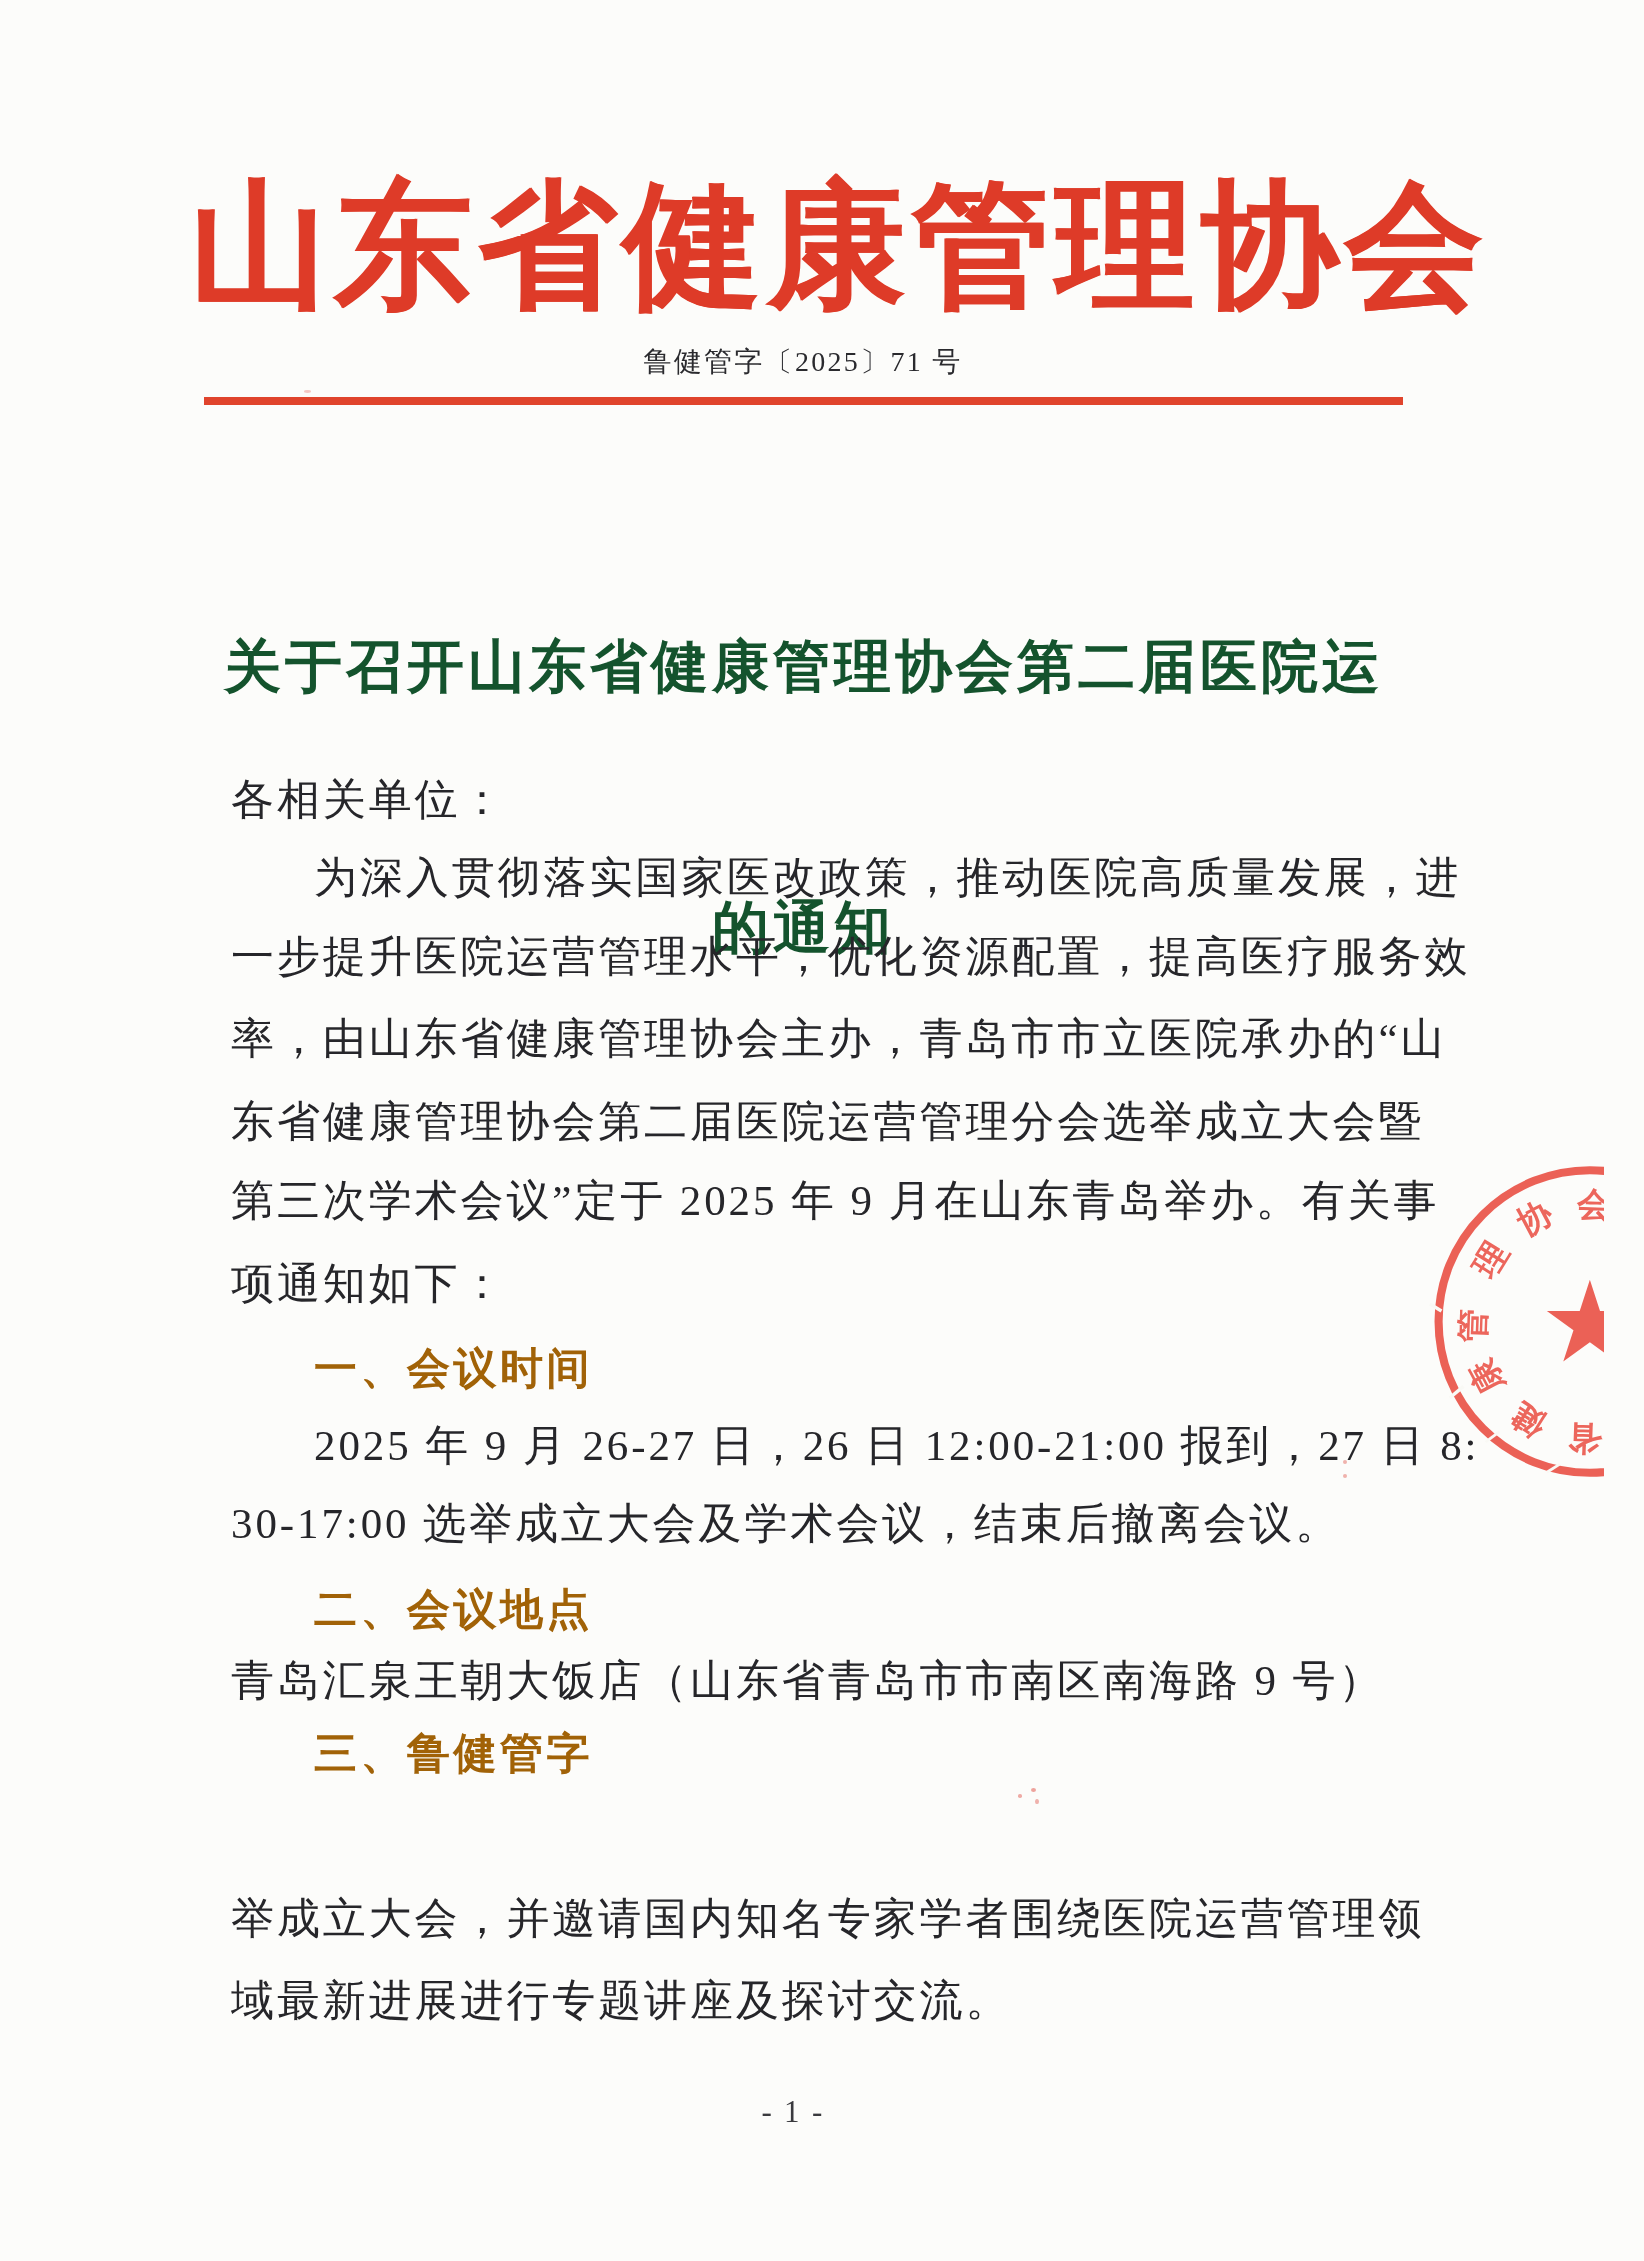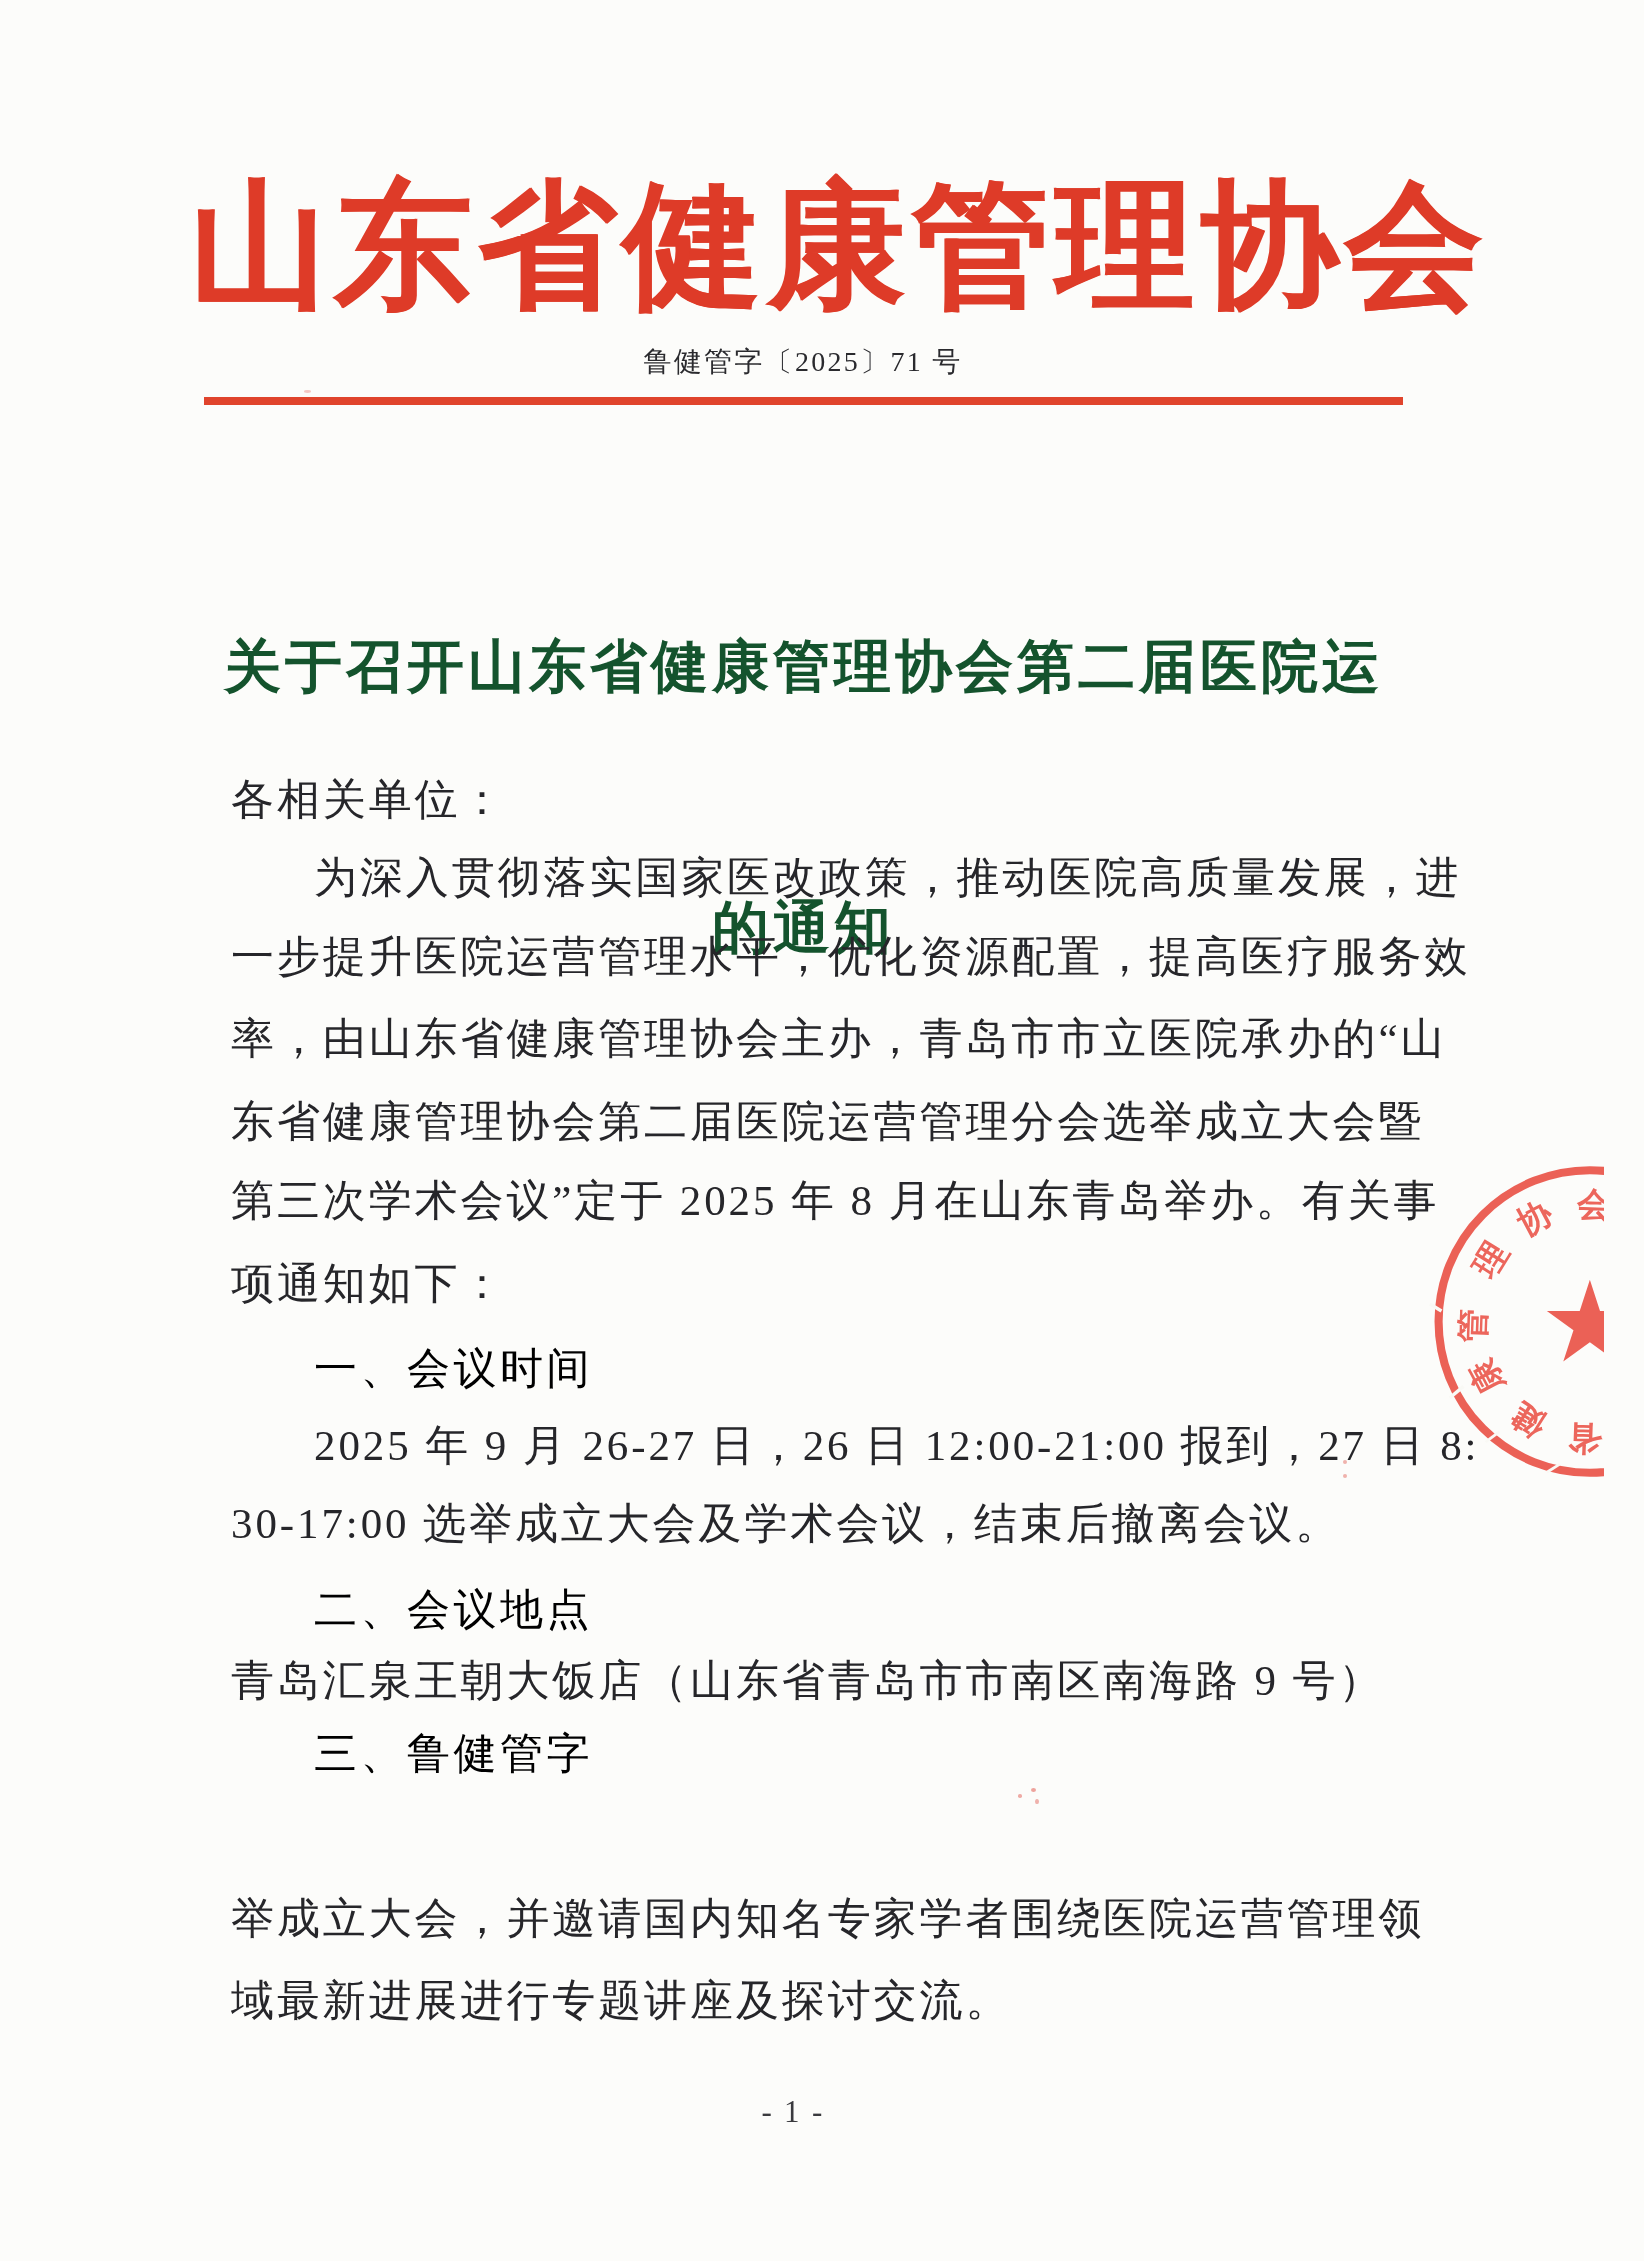--- a/index.html
+++ b/index.html
@@ -34,21 +34,21 @@
     font-size:57px;font-weight:700;line-height:87px;letter-spacing:4px;
     color:#14532d;white-space:pre;
   }
   .ln{
     position:absolute;
     font-size:43px;line-height:1;letter-spacing:2.9px;
     color:#26262a;white-space:pre;
   }
   .hd{
     font-family:"Liberation Sans","DejaVu Sans",sans-serif;
-    font-weight:400;color:#000000;letter-spacing:3.5px;
+    font-weight:700;color:#a16207;letter-spacing:3.5px;
   }
   .page-no{
     position:absolute;left:0;top:2094px;width:1586px;
     text-align:center;
     font-size:31px;letter-spacing:2.3px;color:#3a3a3e;white-space:pre;
   }
   .seal{
     position:absolute;left:1403px;top:1136px;width:201px;height:371px;
     mix-blend-mode:multiply;opacity:.92;
   }
@@ -74,21 +74,21 @@
   <div class="title">
     <div>关于召开山东省健康管理协会第二届医院运</div>
     <div>的通知</div>
   </div>
 
   <div class="ln" style="left:231px;top:778px">各相关单位：</div>
   <div class="ln" style="left:314px;top:856px">为深入贯彻落实国家医改政策，推动医院高质量发展，进</div>
   <div class="ln" style="left:231px;top:935px">一步提升医院运营管理水平，优化资源配置，提高医疗服务效</div>
   <div class="ln" style="left:231px;top:1017px">率，由山东省健康管理协会主办，青岛市市立医院承办的“山</div>
   <div class="ln" style="left:231px;top:1100px">东省健康管理协会第二届医院运营管理分会选举成立大会暨</div>
-  <div class="ln" style="left:231px;top:1179px">第三次学术会议”定于 2025 年 8 月在山东青岛举办。有关事</div>
+  <div class="ln" style="left:231px;top:1179px">第三次学术会议”定于 2025 年 9 月在山东青岛举办。有关事</div>
   <div class="ln" style="left:231px;top:1262px">项通知如下：</div>
   <div class="ln hd" style="left:314px;top:1347px">一、会议时间</div>
   <div class="ln" style="left:314px;top:1424px">2025 年 9 月 26-27 日，26 日 12:00-21:00 报到，27 日 8:</div>
   <div class="ln" style="left:231px;top:1502px">30-17:00 选举成立大会及学术会议，结束后撤离会议。</div>
   <div class="ln hd" style="left:314px;top:1588px">二、会议地点</div>
   <div class="ln" style="left:231px;top:1659px">青岛汇泉王朝大饭店（山东省青岛市市南区南海路 9 号）</div>
   <div class="ln hd" style="left:314px;top:1732px">三、鲁健管字</div>
   <div class="ln" style="left:231px;top:1897px">举成立大会，并邀请国内知名专家学者围绕医院运营管理领</div>
   <div class="ln" style="left:231px;top:1979px">域最新进展进行专题讲座及探讨交流。</div>
 

